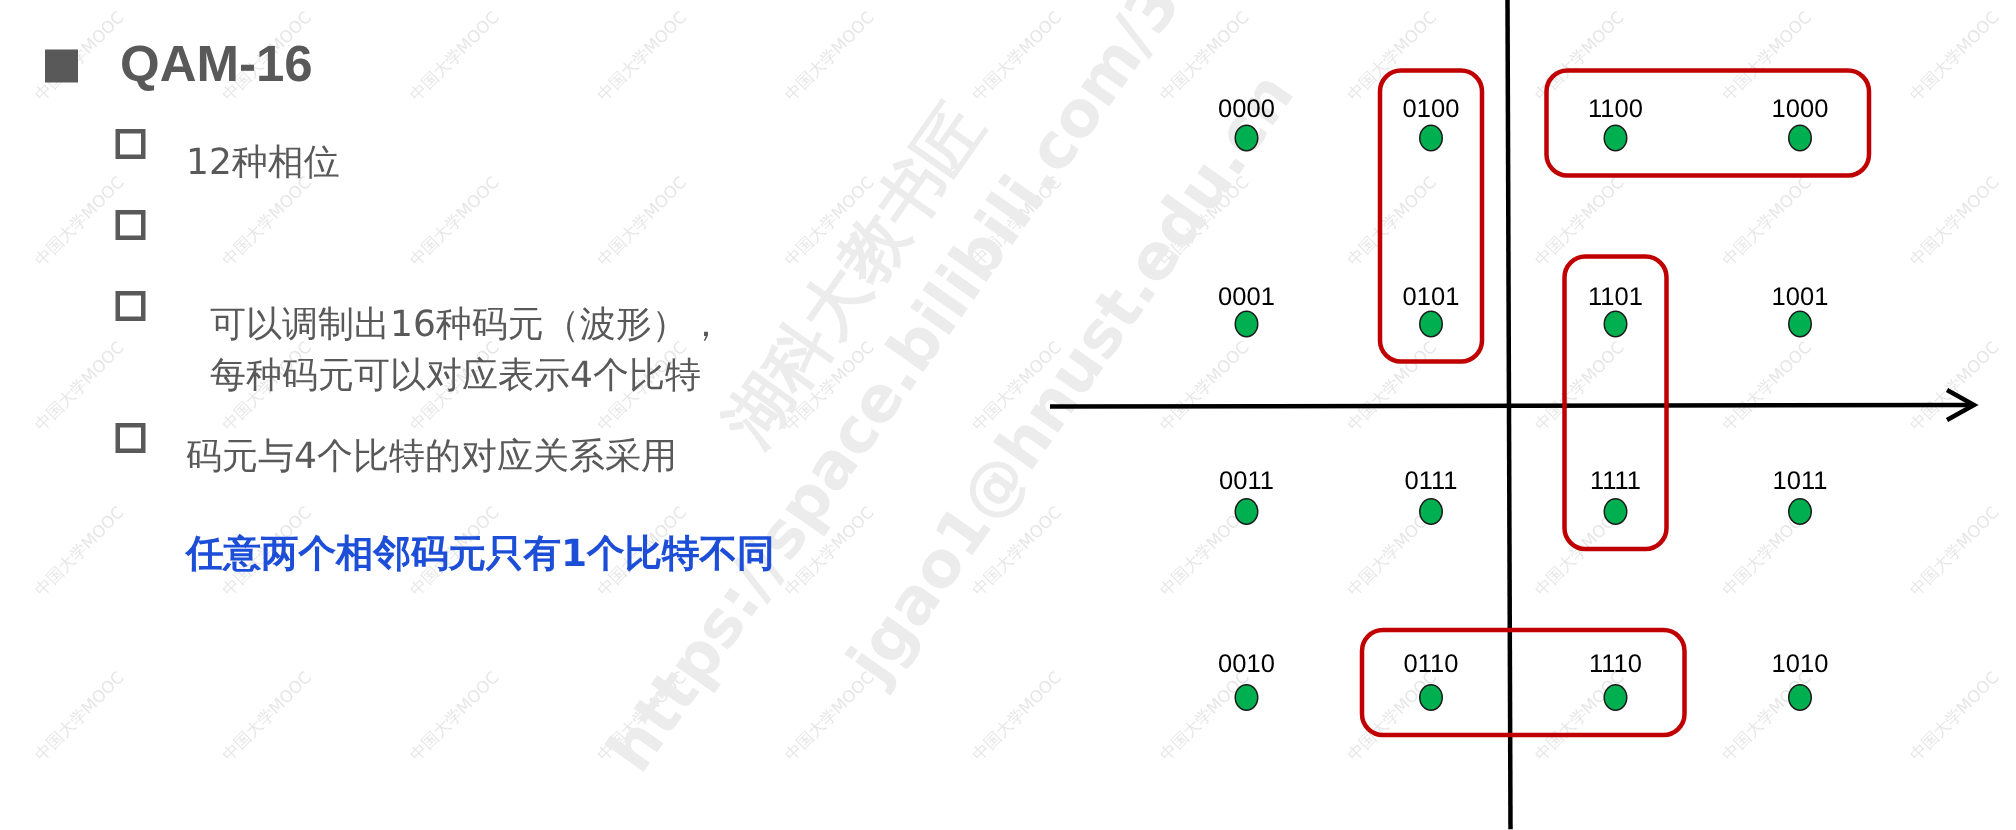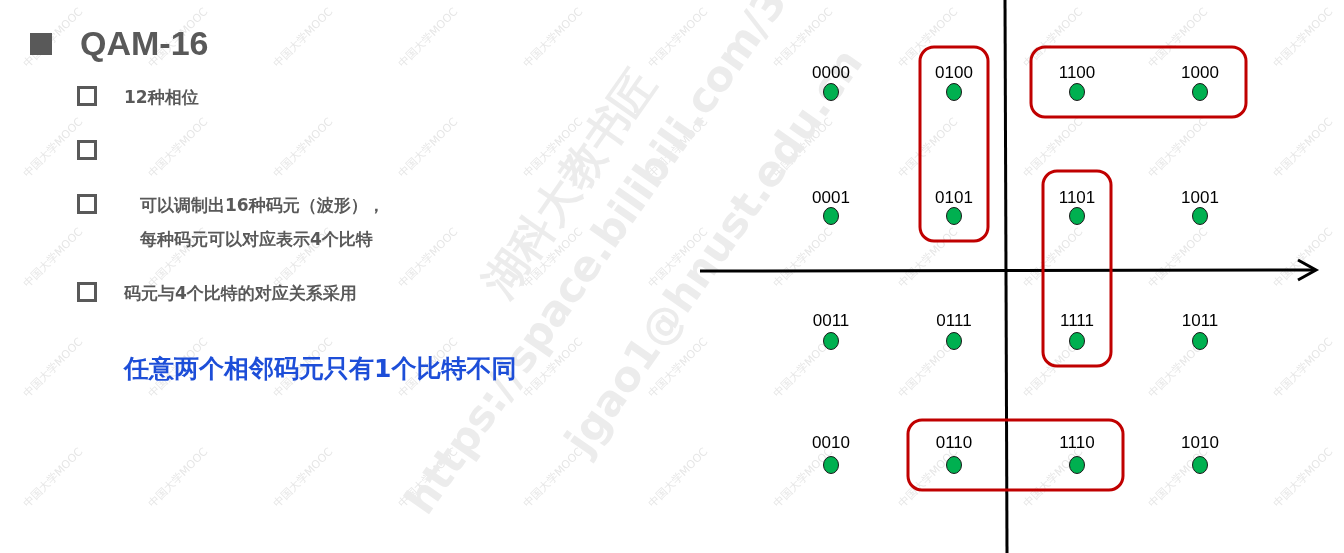--- a/index.html
+++ b/index.html
@@ -16,21 +16,21 @@
   .wm-big {
     position:absolute; font-weight:bold; color:#ececec; white-space:nowrap;
     transform:rotate(-55deg); transform-origin:left top;
   }
   .left-panel { position:absolute; left:0; top:0; width:660px; height:553px; }
   .title-row { position:absolute; left:30px; top:24px; display:flex; align-items:center; }
   .title-bullet { width:22px; height:22px; background:#595959; margin-right:28px; }
   .title-text { font-size:34px; font-weight:bold; color:#595959; font-family:Liberation Sans, sans-serif; }
   .item { position:absolute; left:77px; display:flex; align-items:flex-start; }
   .item-box { width:20px; height:20px; border:3px solid #595959; box-sizing:border-box; margin-top:6px; margin-right:27px; background:#fff; }
-  .item-text { font-size:17px; font-weight:bold; color:#595959; line-height:34px; }
+  .item-text { font-size:24px; font-weight:normal; color:#595959; line-height:34px;margin-top:11px; }
   .item-text div { white-space:nowrap; }
   .extra-line { position:absolute; left:124px; font-size:25px; font-weight:bold; color:#1d4ed8; white-space:nowrap; }
   svg.diagram { position:absolute; left:0; top:0; }
   .pt-label { font-family:"Liberation Sans", sans-serif; font-size:17px; fill:#000; }
 </style>
 </head>
 <body>
 
 <div class="watermark-layer" id="wm-layer">
     <div class="wm-small" style="left: 20px; top: 60px;">中国大学MOOC</div>

